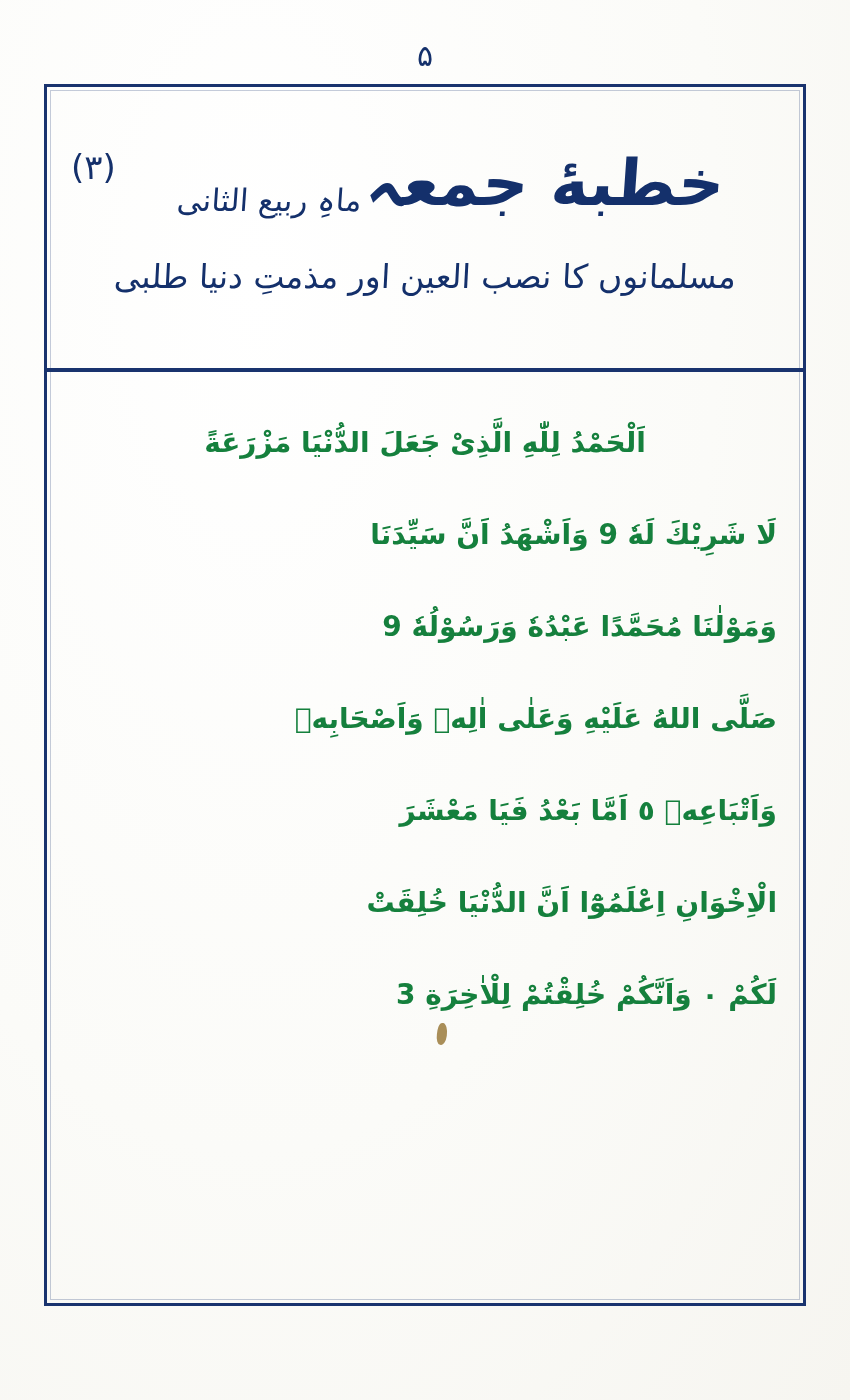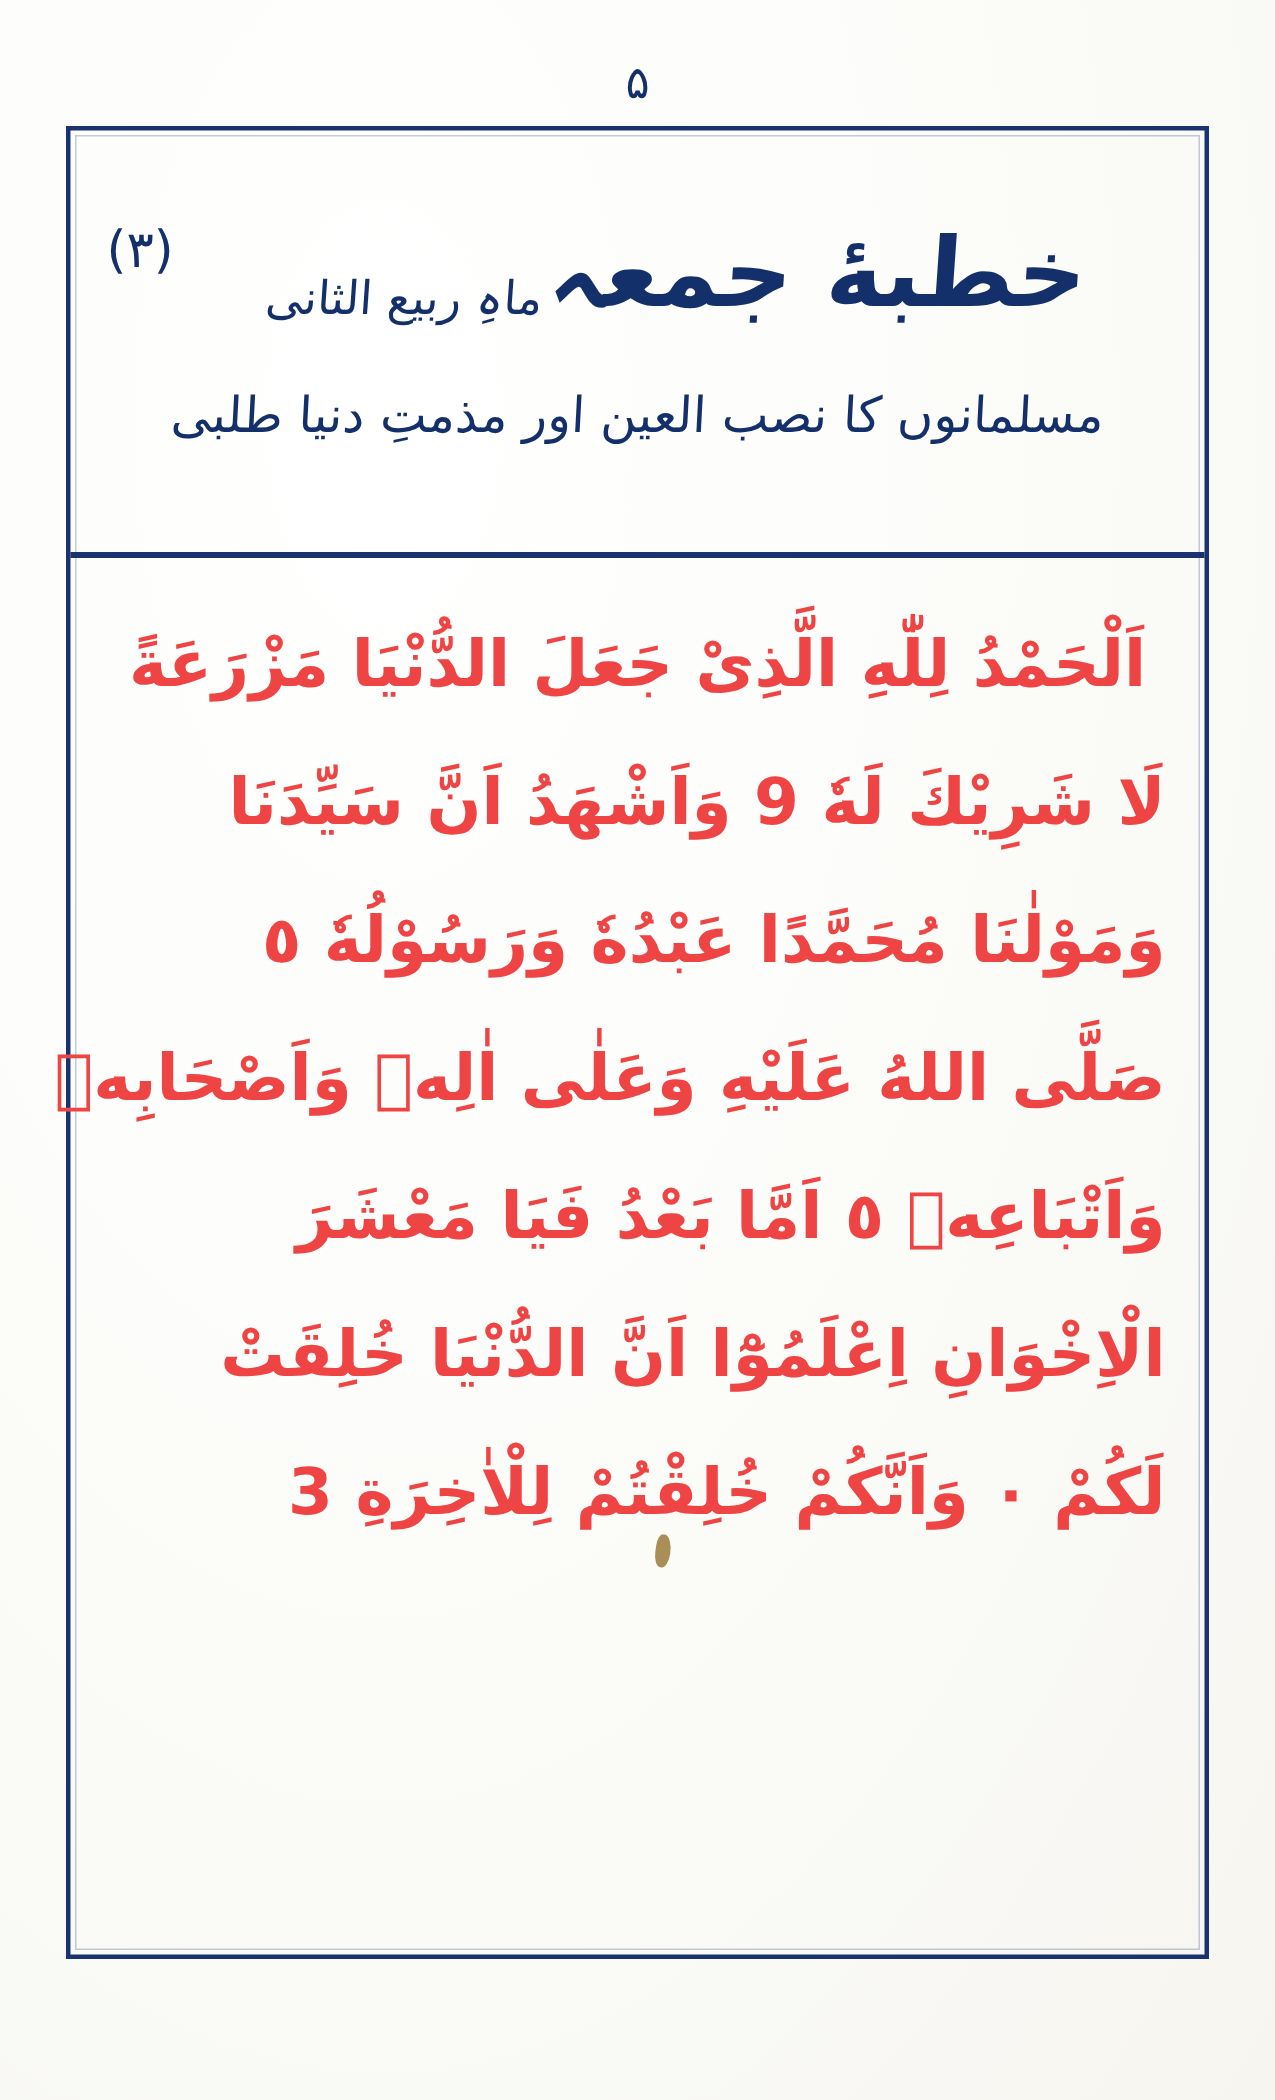--- a/index.html
+++ b/index.html
@@ -141,22 +141,22 @@
     top: 296px;
     bottom: 0;
     padding: 14px 26px 10px 26px;
     box-sizing: border-box;
     direction: rtl;
   }
   .aline {
     direction: rtl;
     text-align: left;
     font-family: "DejaVu Sans", sans-serif;
-    color: #ef4444;
-    font-size: 43px;
+    color: #15803d;
+    font-size: 28px;
     line-height: 1.0;
     height: 92px;
     display: flex;
     align-items: center;
     justify-content: center;
     white-space: nowrap;
     letter-spacing: 1px;
     font-weight: 600;
   }
   .aline.justified {
@@ -189,21 +189,21 @@
           <span class="big">خطبۀ جمعہ</span><span class="small">ماہِ ربیع الثانی</span>
         </div>
         <div class="khutba-number">(۳)</div>
       </div>
       <div class="subtitle">مسلمانوں کا نصب العین اور مذمتِ دنیا طلبی</div>
     </div>
 
     <div class="body-block">
       <div class="aline">اَلْحَمْدُ لِلّٰهِ الَّذِىْ جَعَلَ الدُّنْيَا مَزْرَعَةً</div>
       <div class="aline justified">لَا شَرِيْكَ لَهٗ 9 وَاَشْهَدُ اَنَّ سَيِّدَنَا</div>
-      <div class="aline justified">وَمَوْلٰنَا مُحَمَّدًا عَبْدُهٗ وَرَسُوْلُهٗ ٥</div>
+      <div class="aline justified">وَمَوْلٰنَا مُحَمَّدًا عَبْدُهٗ وَرَسُوْلُهٗ 9</div>
       <div class="aline justified">صَلَّى اللهُ عَلَيْهِ وَعَلٰى اٰلِهٖ وَاَصْحَابِهٖ</div>
       <div class="aline justified">وَاَتْبَاعِهٖ ٥ اَمَّا بَعْدُ فَيَا مَعْشَرَ</div>
       <div class="aline justified">الْاِخْوَانِ اِعْلَمُوْٓا اَنَّ الدُّنْيَا خُلِقَتْ</div>
       <div class="aline justified">لَكُمْ ۰ وَاَنَّكُمْ خُلِقْتُمْ لِلْاٰخِرَةِ 3</div>
       <div class="ink-spot" style="left:390px; top:640px;"></div>
     </div>
   </div>
 </div>
 
 </body></html>

